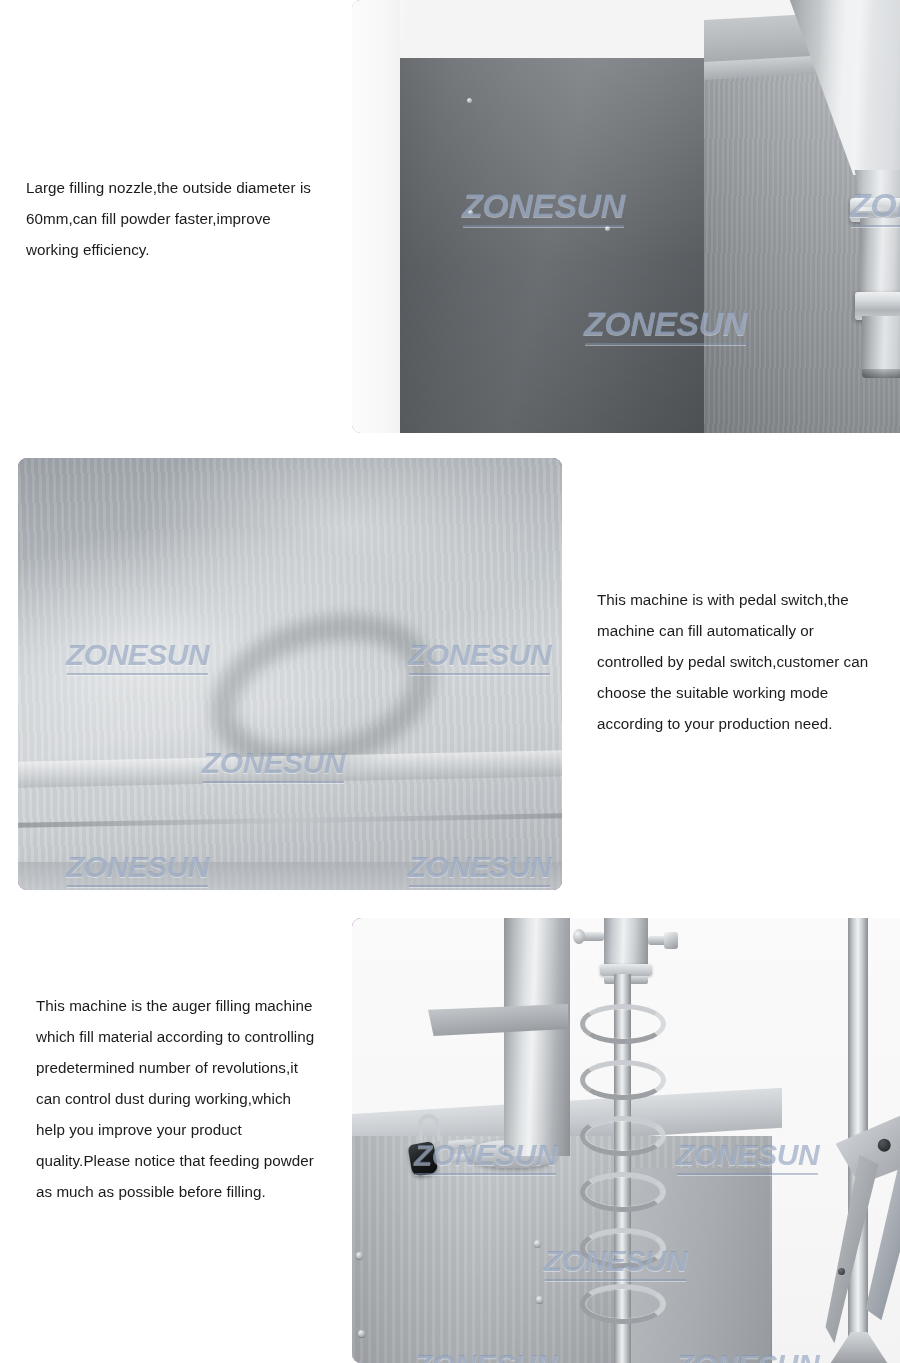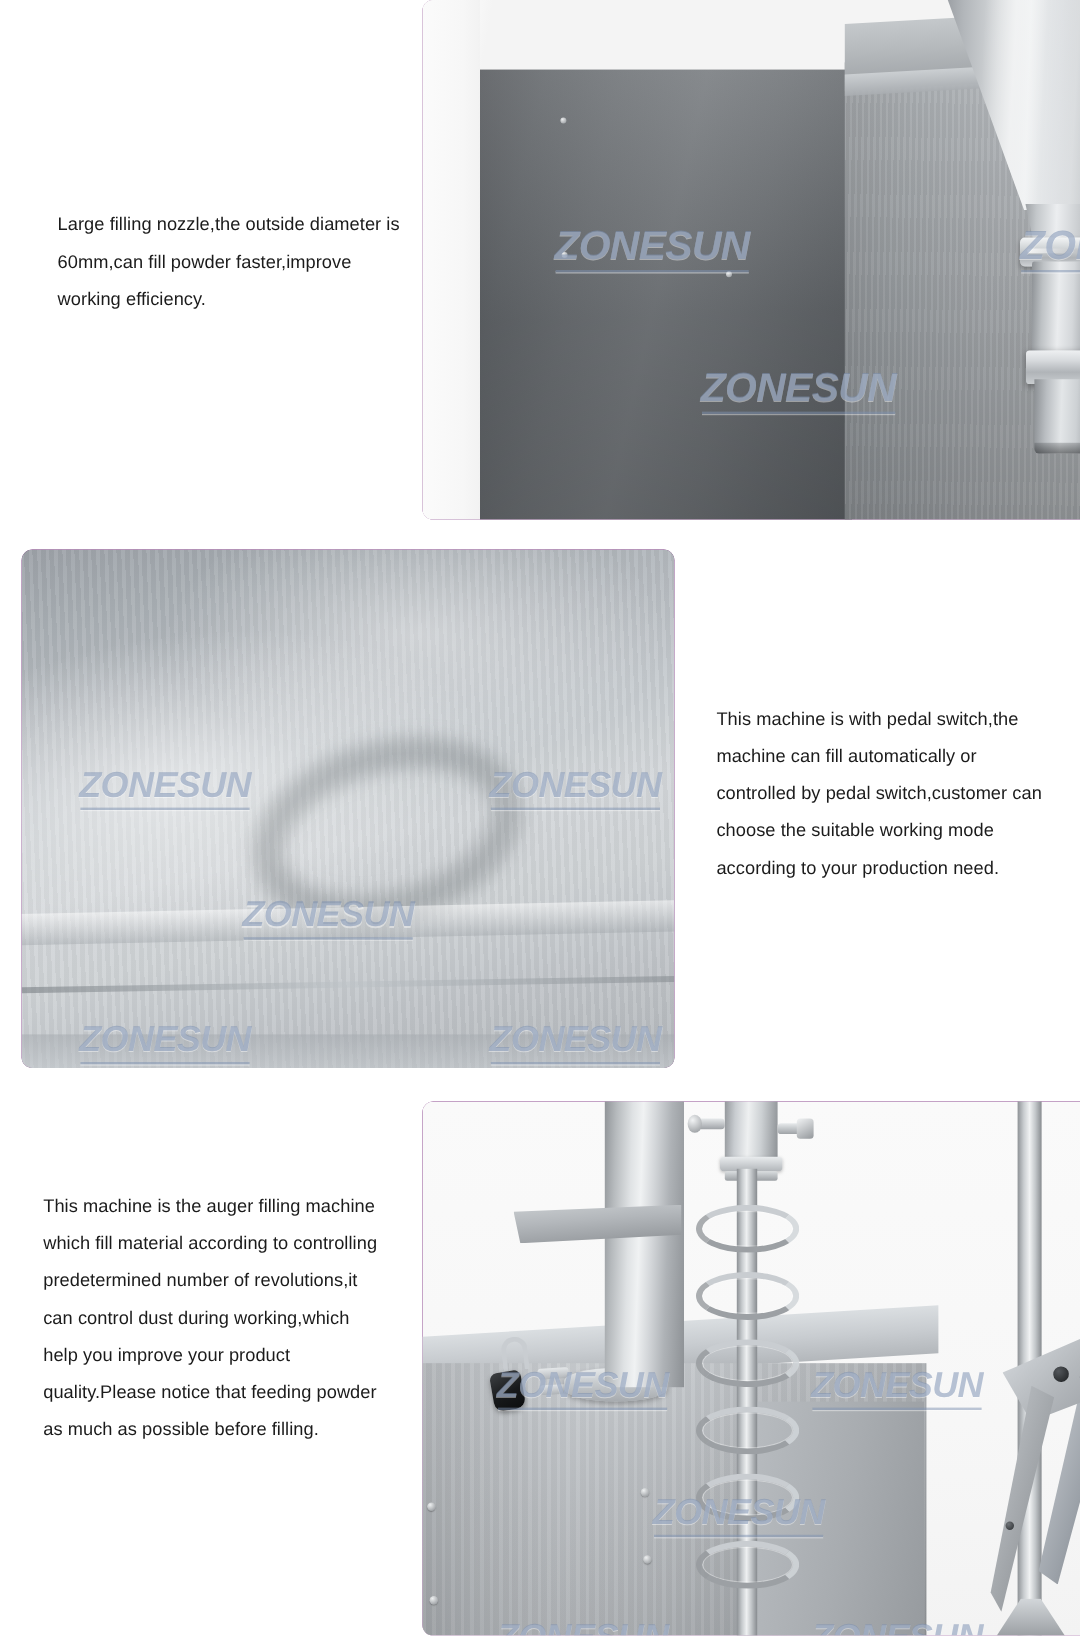--- a/index.html
+++ b/index.html
@@ -23,21 +23,21 @@
   
   .desc {
     position: absolute;
     font-family: "Liberation Sans", sans-serif;
     font-size: 15.2px;
     line-height: 31px;
     color: #1b1b1b;
     letter-spacing: 0.05px;
     white-space: pre-line;
   }
-  #desc-1 { left: 48px; top: 172px; width: 290px; }
+  #desc-1 { left: 26px; top: 172px; width: 290px; }
   #desc-2 { left: 597px; top: 584px; width: 272px; }
   #desc-3 { left: 36px; top: 990px; width: 280px; }
 
   
   .photo {
     position: absolute;
     overflow: hidden;
     border-radius: 9px;
     background: #701a75;
   }

